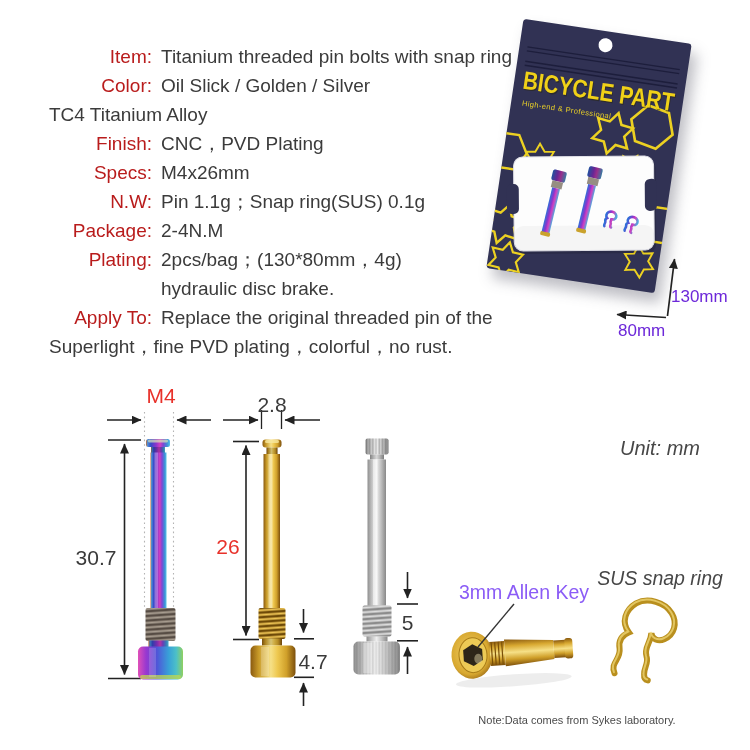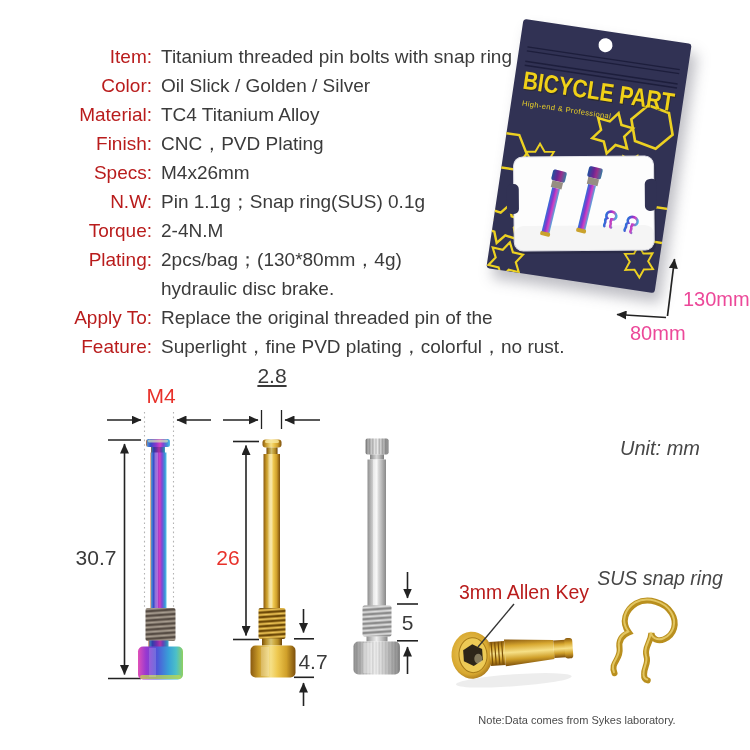--- a/index.html
+++ b/index.html
@@ -32,69 +32,67 @@
   .tagline{
     position:absolute;left:11px;top:79px;
     font-size:7.5px;color:#e9d028;letter-spacing:.4px;
   }
   
   .overlay{position:absolute;left:0;top:0;z-index:2;pointer-events:none;}
   
   .lab{position:absolute;z-index:3;line-height:1.1;}
   .dim{font-size:21px;color:#3a3a3a;text-align:center;}
   .dim-red{color:#e8312a;}
-  .small-dim{font-size:20px;color:#ec4899;margin-left:12px;}
+  .small-dim{font-size:17px;color:#6d28d9;}
   .it{font-style:italic;color:#474747;}
 </style>
 </head>
 <body>
 
 <div class="spec-table">
   <div class="spec-row">
       <div class="spec-lbl">Item:</div>
       <div class="spec-val">Titanium threaded pin bolts with snap ring</div>
     </div>
   <div class="spec-row">
       <div class="spec-lbl">Color:</div>
       <div class="spec-val">Oil Slick / Golden / Silver</div>
     </div>
   <div class="spec-row">
-      <div class="spec-lbl">Material:</div>
       <div class="spec-val">TC4 Titanium Alloy</div>
     </div>
   <div class="spec-row">
       <div class="spec-lbl">Finish:</div>
       <div class="spec-val">CNC，PVD Plating</div>
     </div>
   <div class="spec-row">
       <div class="spec-lbl">Specs:</div>
       <div class="spec-val">M4x26mm</div>
     </div>
   <div class="spec-row">
       <div class="spec-lbl">N.W:</div>
       <div class="spec-val">Pin 1.1g；Snap ring(SUS) 0.1g</div>
     </div>
   <div class="spec-row">
-      <div class="spec-lbl">Torque:</div>
+      <div class="spec-lbl">Package:</div>
       <div class="spec-val">2-4N.M</div>
     </div>
   <div class="spec-row">
       <div class="spec-lbl">Plating:</div>
       <div class="spec-val">2pcs/bag；(130*80mm，4g)</div>
     </div>
   <div class="spec-row">
       <div class="spec-lbl"></div>
       <div class="spec-val">hydraulic disc brake.</div>
     </div>
   <div class="spec-row">
       <div class="spec-lbl">Apply To:</div>
       <div class="spec-val">Replace the original threaded pin of the</div>
     </div>
   <div class="spec-row">
-      <div class="spec-lbl">Feature:</div>
       <div class="spec-val">Superlight，fine PVD plating，colorful，no rust.</div>
     </div>
 </div>
 
 <div class="bag">
   <svg width="170" height="252" viewBox="0 0 170 252">
     <defs>
       <linearGradient id="gpin" x1="0" y1="0" x2="1" y2="0">
         <stop offset="0" stop-color="#2f6fd8"></stop>
           <stop offset=".38" stop-color="#8c35cc"></stop>
@@ -334,23 +332,23 @@
 
   <line x1="514" y1="604" x2="478" y2="647" stroke="#333" stroke-width="1.4"></line>
 
   <g transform="translate(612,596) rotate(14,35,42)">
     <use href="#rclip" stroke="#b98f1e" stroke-width="6" stroke-linecap="round"></use>
     <use href="#rclip" transform="translate(-0.8,-0.8)" stroke="#f0d878" stroke-width="2" stroke-linecap="round" opacity=".75"></use>
   </g>
 </svg>
 
 <div class="lab dim dim-red" style="left:144px;top:384px;width:34px;">M4</div>
-<div class="lab dim" style="left:250px;top:364px;width:44px;text-decoration:underline;">2.8</div>
+<div class="lab dim" style="left:250px;top:393px;width:44px;">2.8</div>
 <div class="lab dim" style="left:74px;top:546px;width:44px;">30.7</div>
-<div class="lab dim dim-red" style="left:211px;top:546px;width:34px;">26</div>
+<div class="lab dim dim-red" style="left:211px;top:535px;width:34px;">26</div>
 <div class="lab dim" style="left:292px;top:650px;width:42px;">4.7</div>
 <div class="lab dim" style="left:396px;top:611px;width:23px;">5</div>
 <div class="lab small-dim" style="left:671px;top:288px;">130mm</div>
 <div class="lab small-dim" style="left:618px;top:322px;">80mm</div>
 <div class="lab it" style="left:605px;top:437px;width:110px;text-align:center;font-size:20px;">Unit: mm</div>
-<div class="lab" style="left:448px;top:582px;width:152px;text-align:center;font-size:19.5px;color:#b91c1c;">3mm Allen Key</div>
+<div class="lab" style="left:448px;top:582px;width:152px;text-align:center;font-size:19.5px;color:#8b5cf6;">3mm Allen Key</div>
 <div class="lab it" style="left:592px;top:568px;width:136px;text-align:center;font-size:19.5px;">SUS snap ring</div>
 <div class="lab" style="left:412px;top:714px;width:330px;text-align:center;font-size:11px;color:#4b4b4b;">Note:Data comes from Sykes laboratory.</div>
 
 </body></html>

